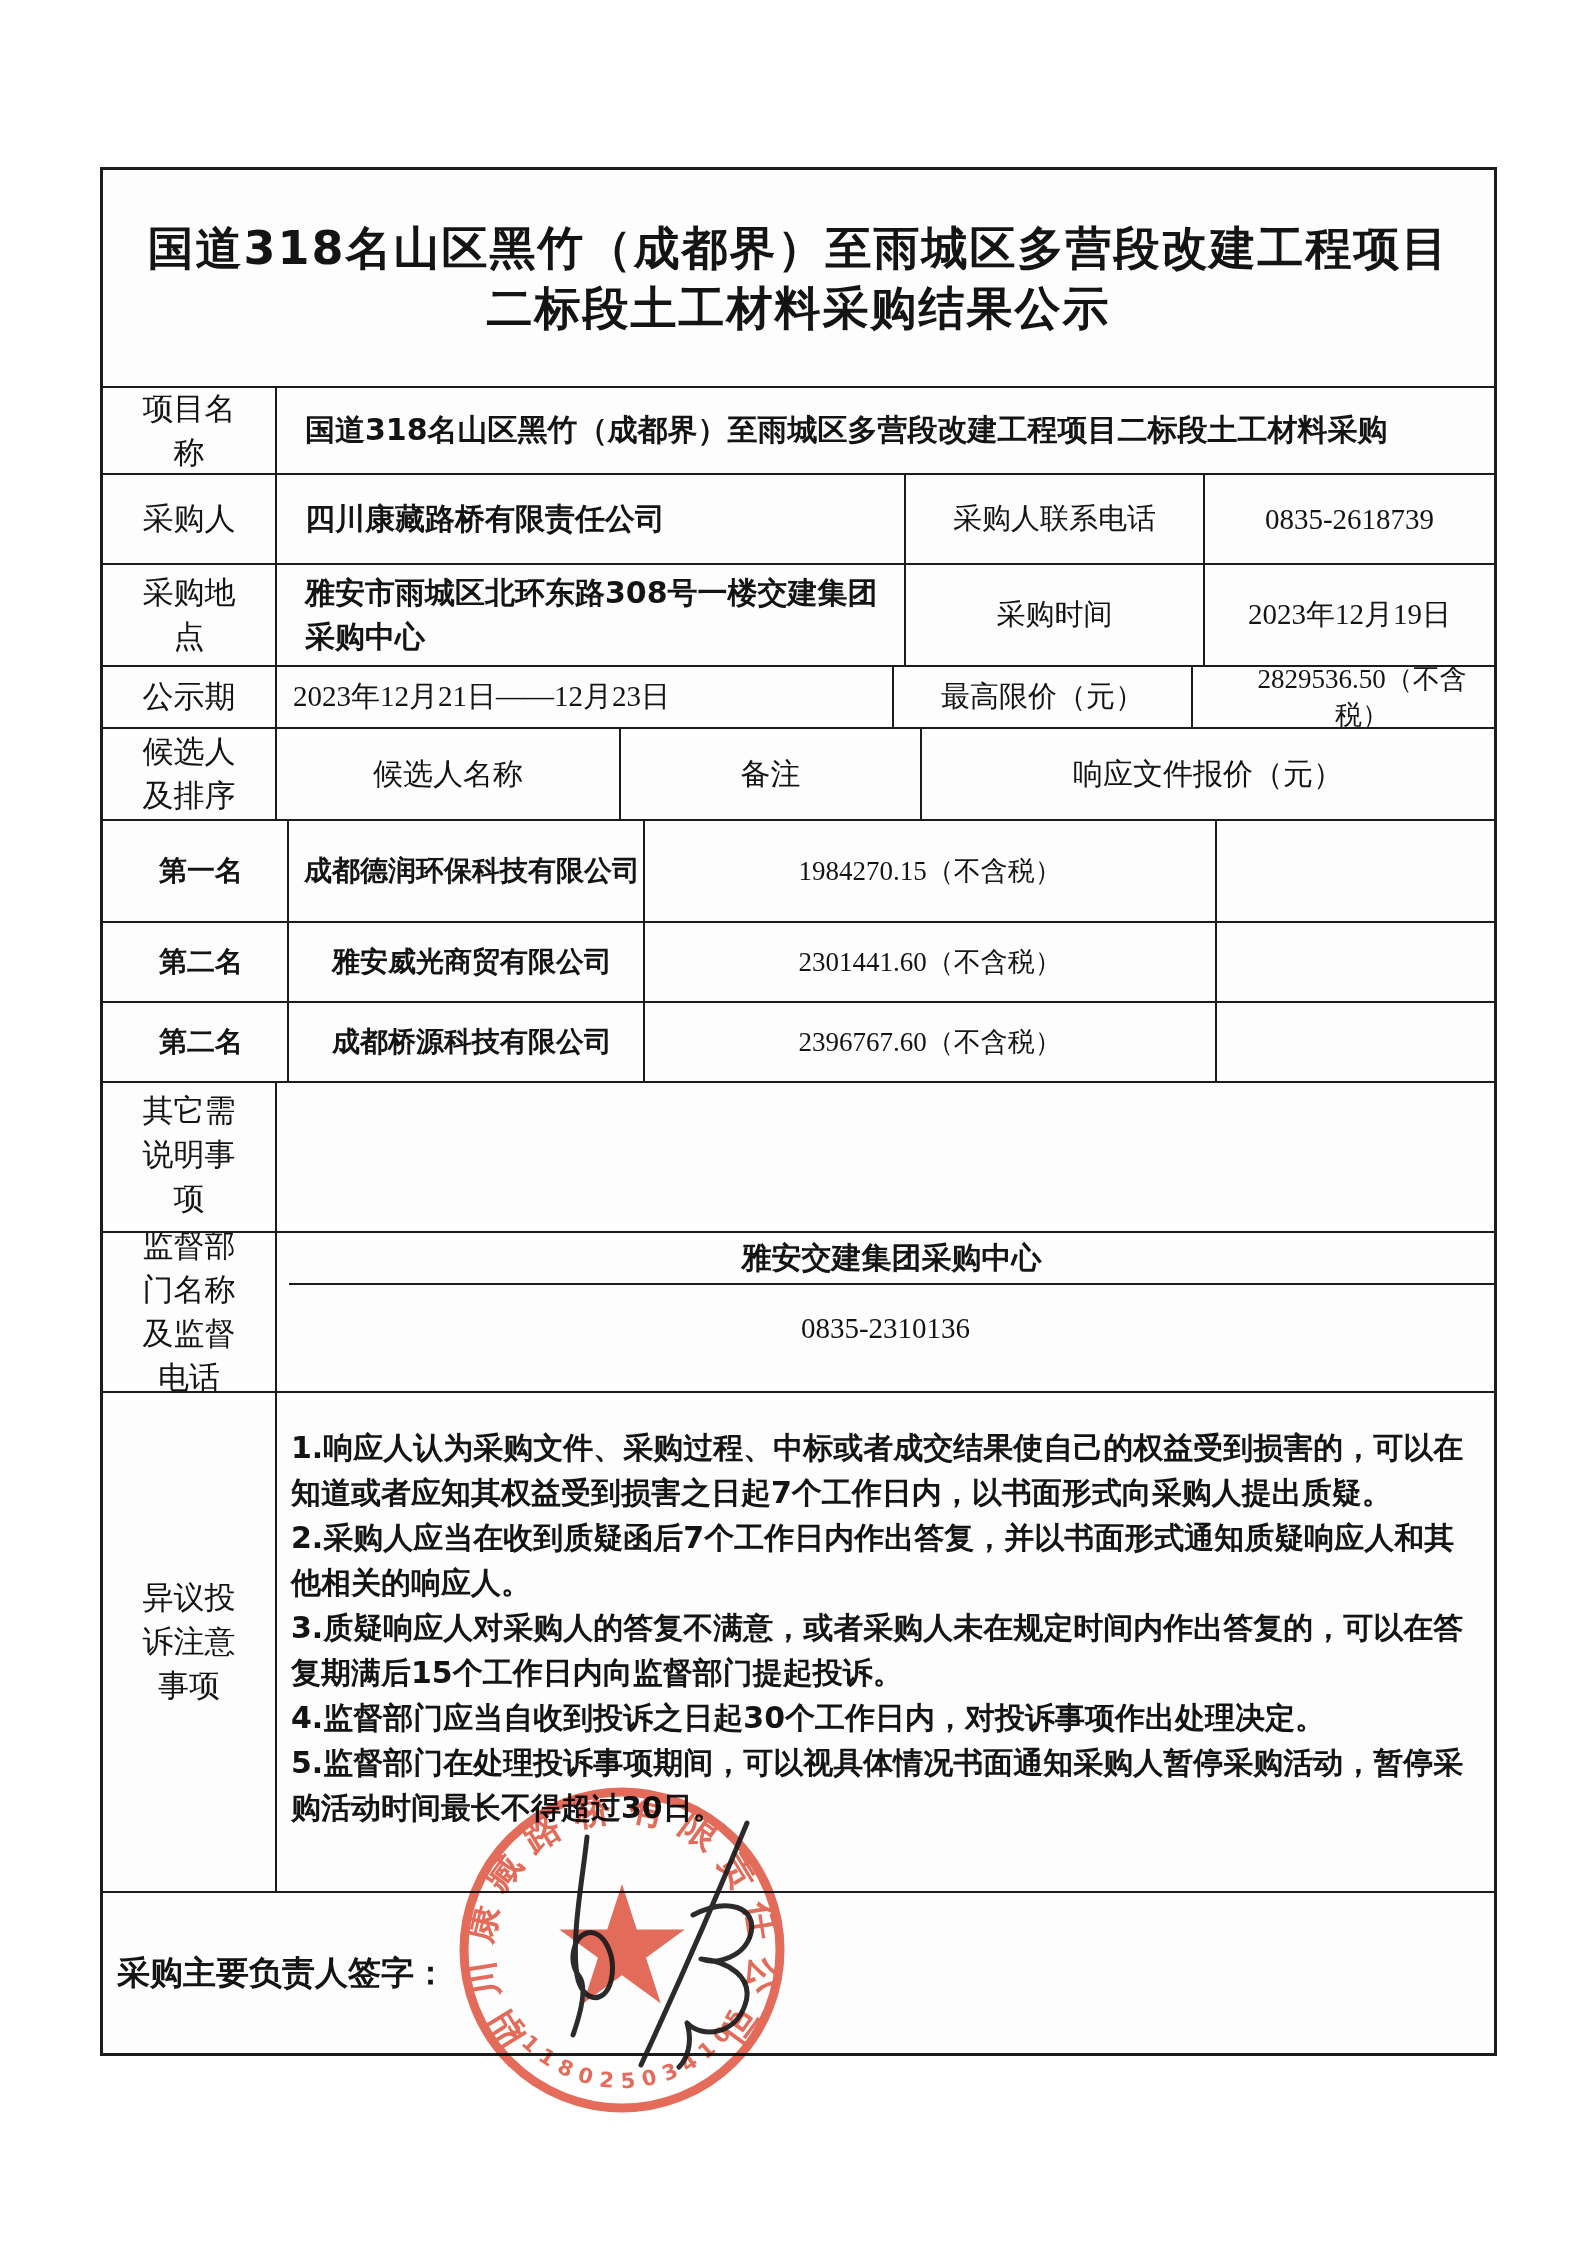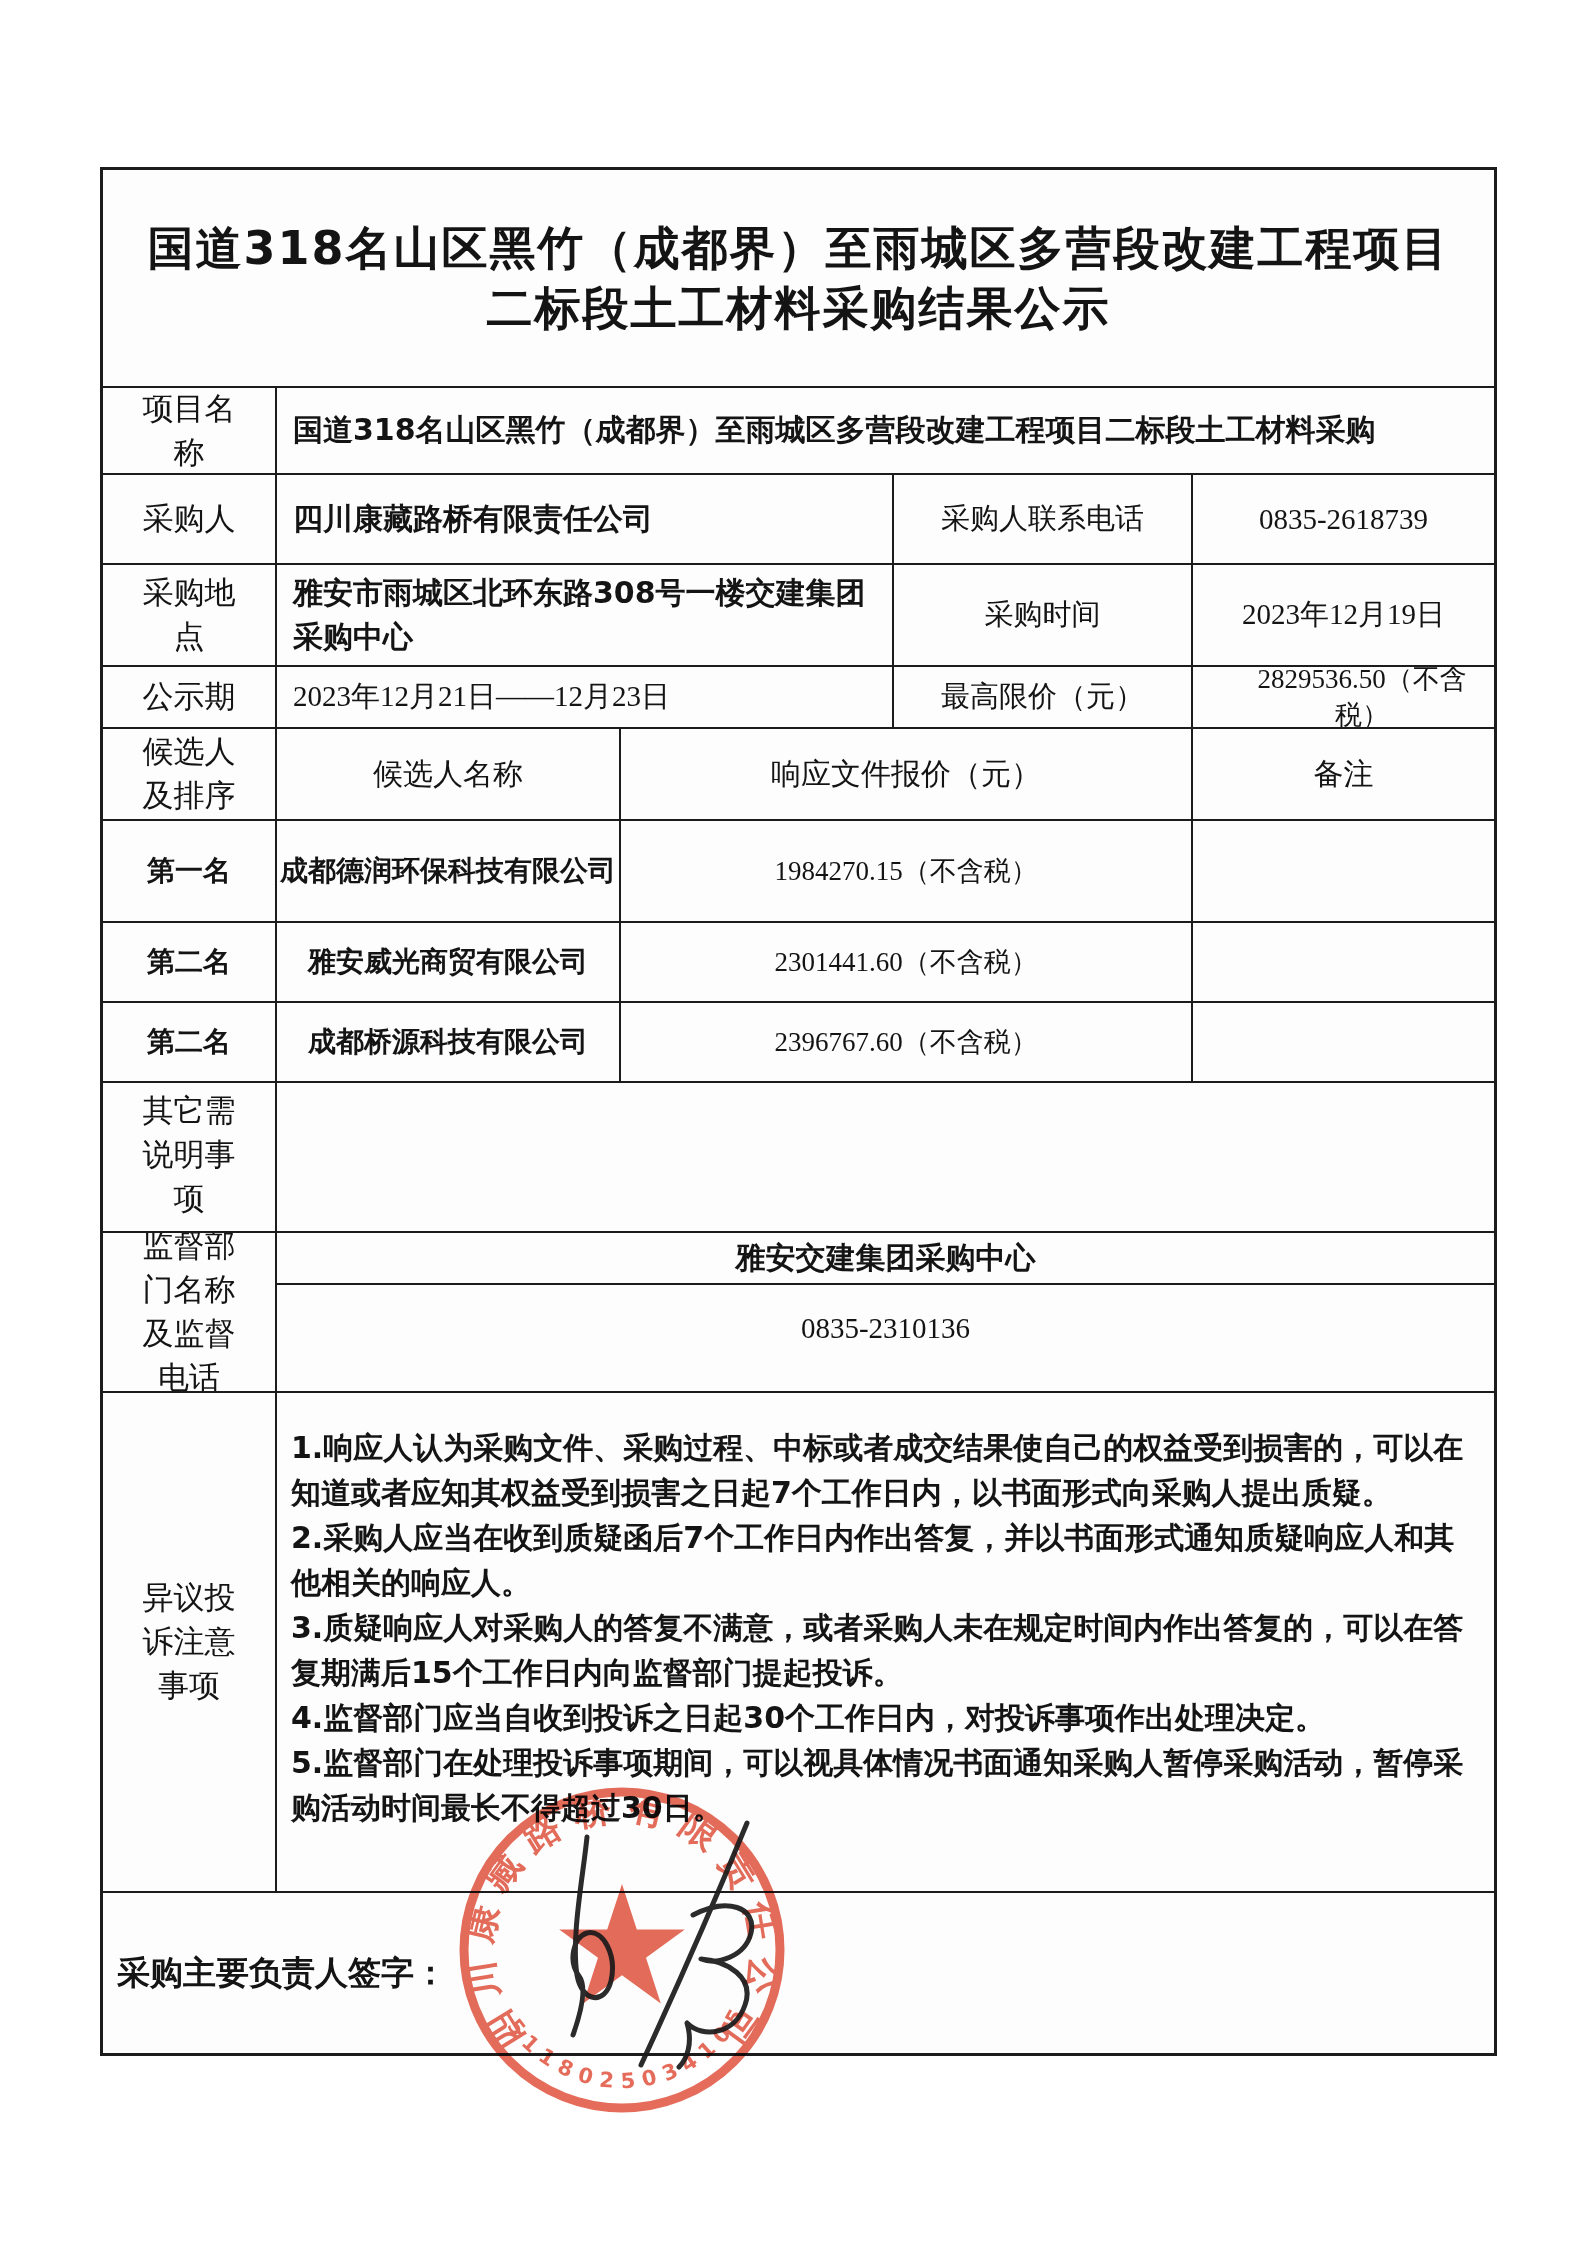--- a/index.html
+++ b/index.html
@@ -30,21 +30,21 @@
   }
   .c:last-child { border-right: none; }
   .grow { flex: 1; }
   .lbl {
     width: 174px; flex: 0 0 174px;
     font-size: 31px; line-height: 44px;
     white-space: pre-line;
   }
   .lbl-top { align-items: flex-start; padding-top: 6px; }
   .left { justify-content: flex-start; text-align: left; padding: 0 16px; }
-  .hei { font-family: "DejaVu Sans", "Liberation Sans", sans-serif; font-weight: 700; }
+  .hei { font-family: "DejaVu Sans", "Liberation Sans", sans-serif; font-weight: 700; margin-left: 12px; }
   .serif-sm { font-size: 28px; }
   .fs30 { font-size: 30px; }
   .fs29 { font-size: 29px; }
   .fs27 { font-size: 27px; line-height: 36px; }
   .w617 { width: 617px; flex: 0 0 617px; }
   .w299 { width: 299px; flex: 0 0 299px; }
   .w344 { width: 344px; flex: 0 0 344px; }
   .w572 { width: 572px; flex: 0 0 572px; }
   .pad-h { padding: 0 12px; margin-left: 37px; }
   .title-row { height: 218px; }
@@ -128,22 +128,22 @@
       <div class="c lbl">公示期</div>
       <div class="c w617 left fs29">2023年12月21日——12月23日</div>
       <div class="c w299 fs29">最高限价（元）</div>
       <div class="c grow fs27 pad-h">2829536.50（不含税）</div>
     </div>
 
     <div class="row" style="height:92px">
       <div class="c lbl">候选人
 及排序</div>
       <div class="c w344 fs30">候选人名称</div>
+      <div class="c grow fs30">备注</div>
       <div class="c w572 fs30">响应文件报价（元）</div>
-      <div class="c grow fs30">备注</div>
     </div>
 
     <div class="row" style="height:102px">
       <div class="c lbl hei serif-sm">第一名</div>
       <div class="c w344 hei serif-sm">成都德润环保科技有限公司</div>
       <div class="c w572 fs27">1984270.15（不含税）</div>
       <div class="c grow"></div>
     </div>
 
     <div class="row" style="height:80px">

